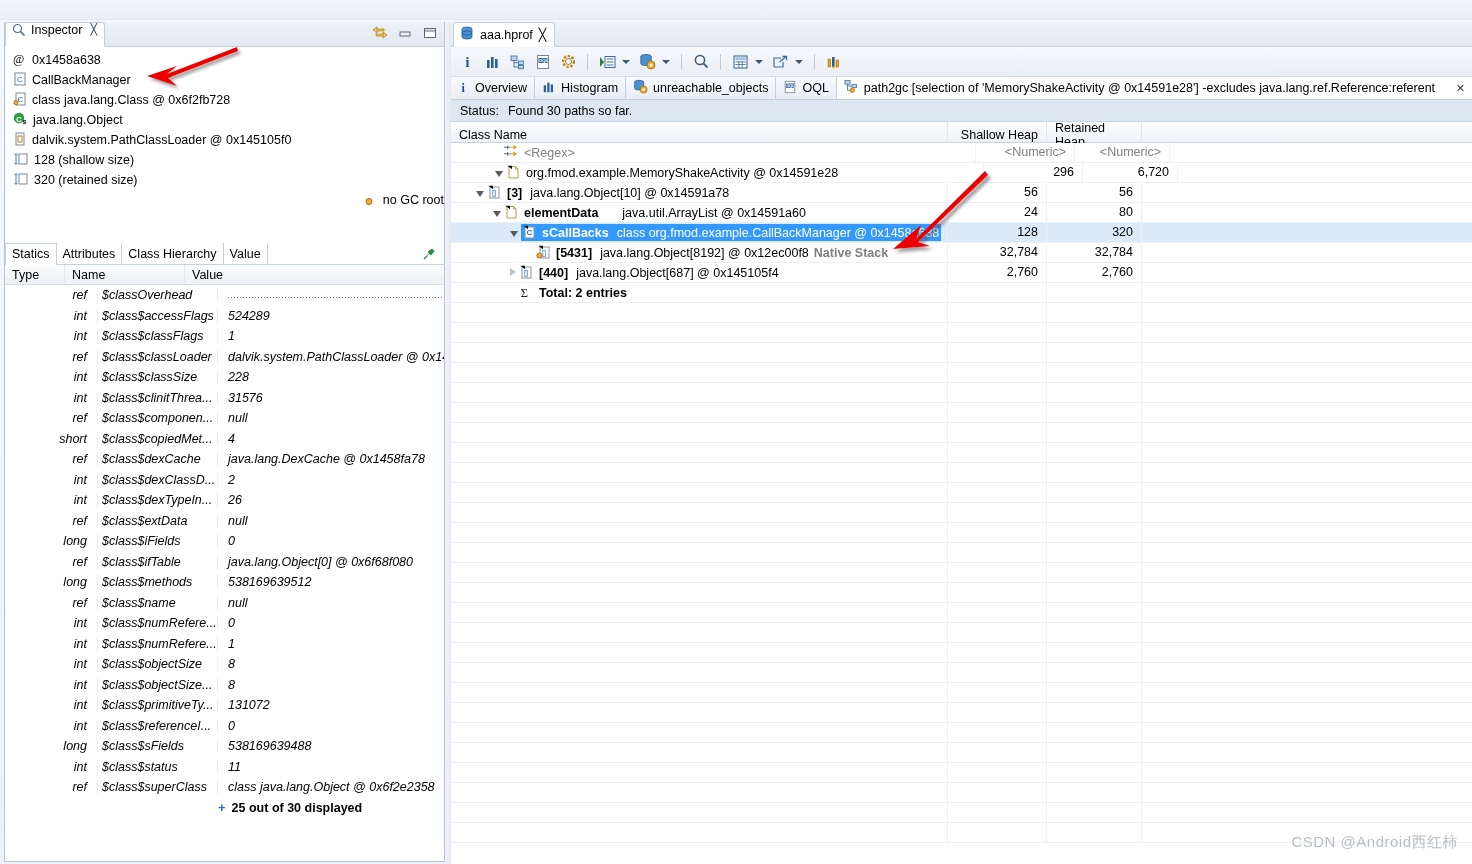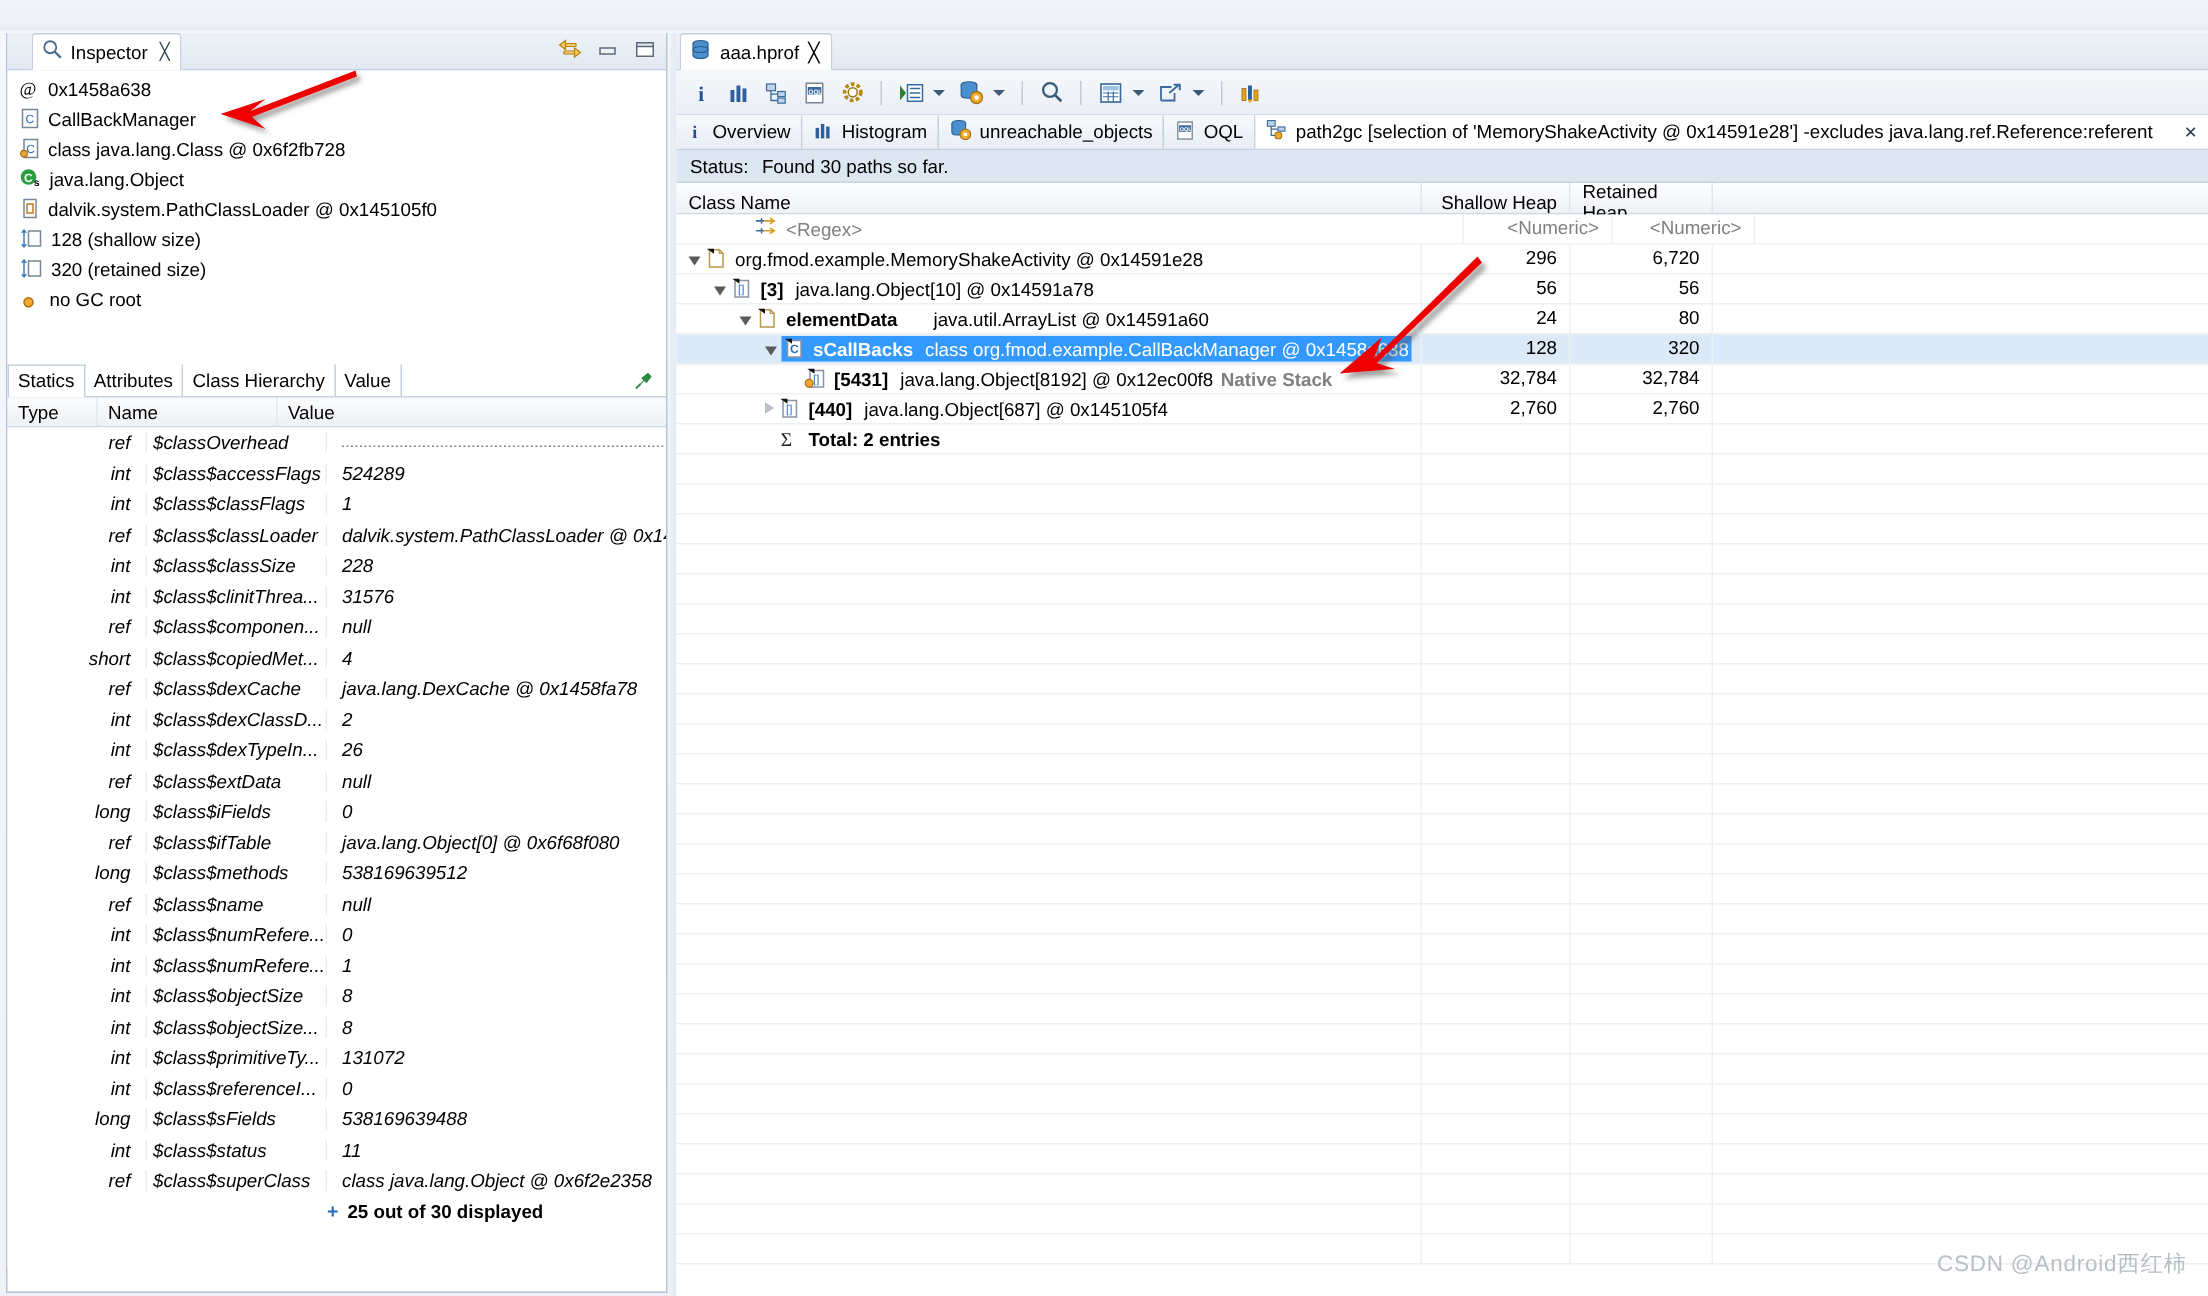--- a/index.html
+++ b/index.html
@@ -51,32 +51,30 @@
     position: relative;
     height: 25px;
     background: linear-gradient(to bottom, #eef2f8, #e2e9f2);
     border-bottom: 1px solid #c4d0de;
     display: flex;
     align-items: flex-end;
   }
   .lp-tab {
     height: 25px;
     display: flex;
-    align-items: center;
     gap: 5px;
     padding: 0 7px 0 6px;
     background: #ffffff;
     border: 1px solid #c4d0de;
     border-bottom: 1px solid #ffffff;
     border-top-left-radius: 3px;
     border-top-right-radius: 3px;
     font-size: 12.5px;
     position: relative;
     top: 1px;
-    margin-left: 16px;
   }
   .lp-tab .closeg { color: #2a3b4d; font-size: 11px; margin-left: 3px; }
   .lp-headbtns {
     position: absolute;
     right: 6px; top: 3px;
     display: flex; align-items: center; gap: 9px;
   }
   .hbtn { width: 16px; height: 16px; position: relative; }
 
   .lp-body {
@@ -440,21 +438,21 @@
       <div class="insp-row">
         <span>
           <svg width="16" height="14" viewBox="0 0 16 14">
             <path d="M3 2 L3 12 M1.5 3.2 L3 1.5 L4.5 3.2 M1.5 10.8 L3 12.5 L4.5 10.8" stroke="#3e7fc1" stroke-width="1" fill="none"></path>
             <rect x="6" y="2" width="8" height="10" fill="#fff" stroke="#7a8793" stroke-width="1"></rect>
           </svg>
         </span>
         <span class="ilabel">320 (retained size)</span>
       </div>
 
-      <div class="insp-row" style="padding-left:6px; gap:8px;">
+      <div class="insp-row" style="padding-left:6px; gap:8px;justify-content:flex-end;">
         <span>
           <svg width="10" height="14" viewBox="0 0 10 14">
             <circle cx="4" cy="9.5" r="3" fill="#f0a82e" stroke="#a86c10" stroke-width="1"></circle>
           </svg>
         </span>
         <span class="ilabel">no GC root</span>
       </div>
 
       <svg class="red-arrow" style="left:132px; top:-7px;" width="110" height="60" viewBox="0 0 110 60">
         <defs>
@@ -812,21 +810,21 @@
           </span>
           <span class="grey">&lt;Regex&gt;</span>
         </div>
         <div class="cshal grey">&lt;Numeric&gt;</div>
         <div class="cret grey">&lt;Numeric&gt;</div>
         <div class="crest"></div>
       </div>
 
       <div id="tree-rows">
           <div class="trow">
-            <div class="cname" style="padding-left: 8px;">
+            <div class="cname" style="padding-left: 8px; margin-left: 36px;">
               <span class="twist open"></span>
               <span style="display: inline-flex; align-items: center; gap: 4px;">
                 <span style="display: inline-flex; margin-right: 2px;">
                   <svg width="14" height="15" viewBox="0 0 14 15">
                     <path d="M3 1.5 L3 13 L12 13 L12 4 L9.5 1.5 Z" fill="#fff" stroke="#b59a4f" stroke-width="1"></path>
                     <path d="M9.5 1.5 L9.5 4 L12 4 Z" fill="#efe6c8" stroke="#b59a4f" stroke-width=".8"></path>
                     <path d="M1.2 0.8 L6 0.8 L6 4.2 Z" fill="#111"></path>
                   </svg>
                 </span>
                 <span class="" style="margin-left: 0px;">org.fmod.example.MemoryShakeActivity @ 0x14591e28</span>

